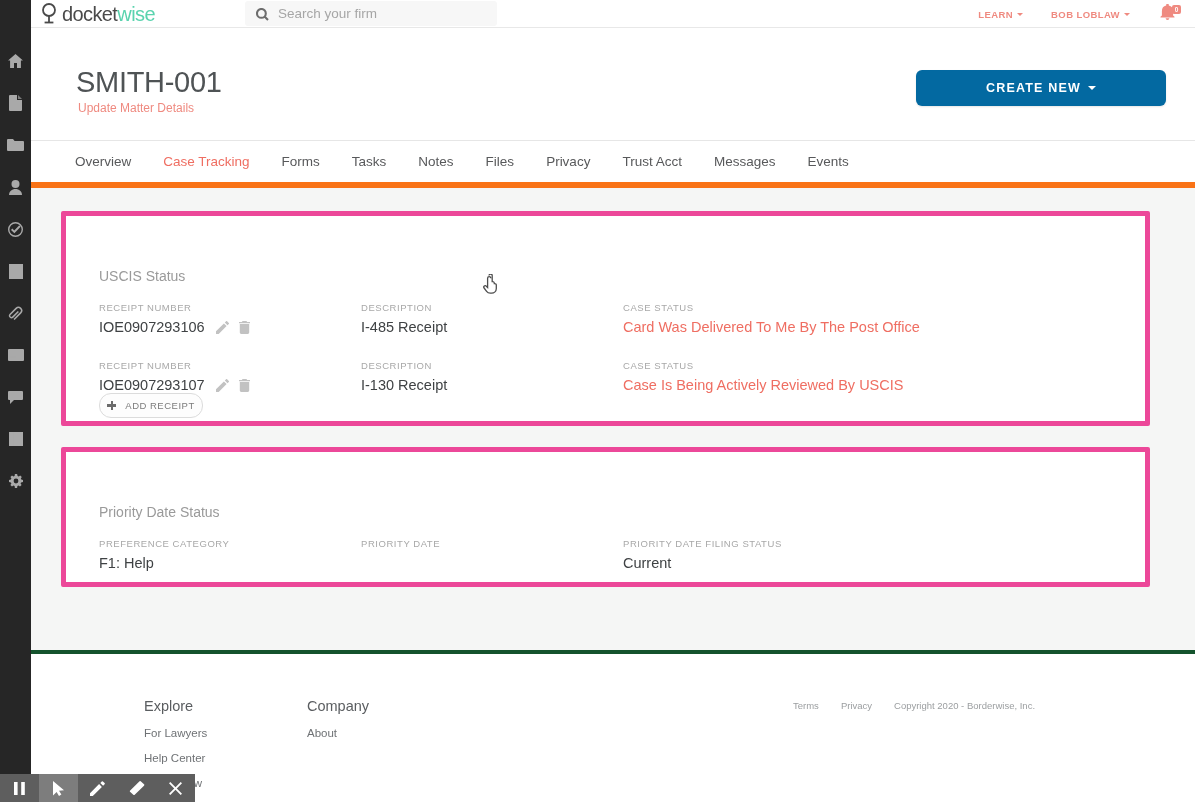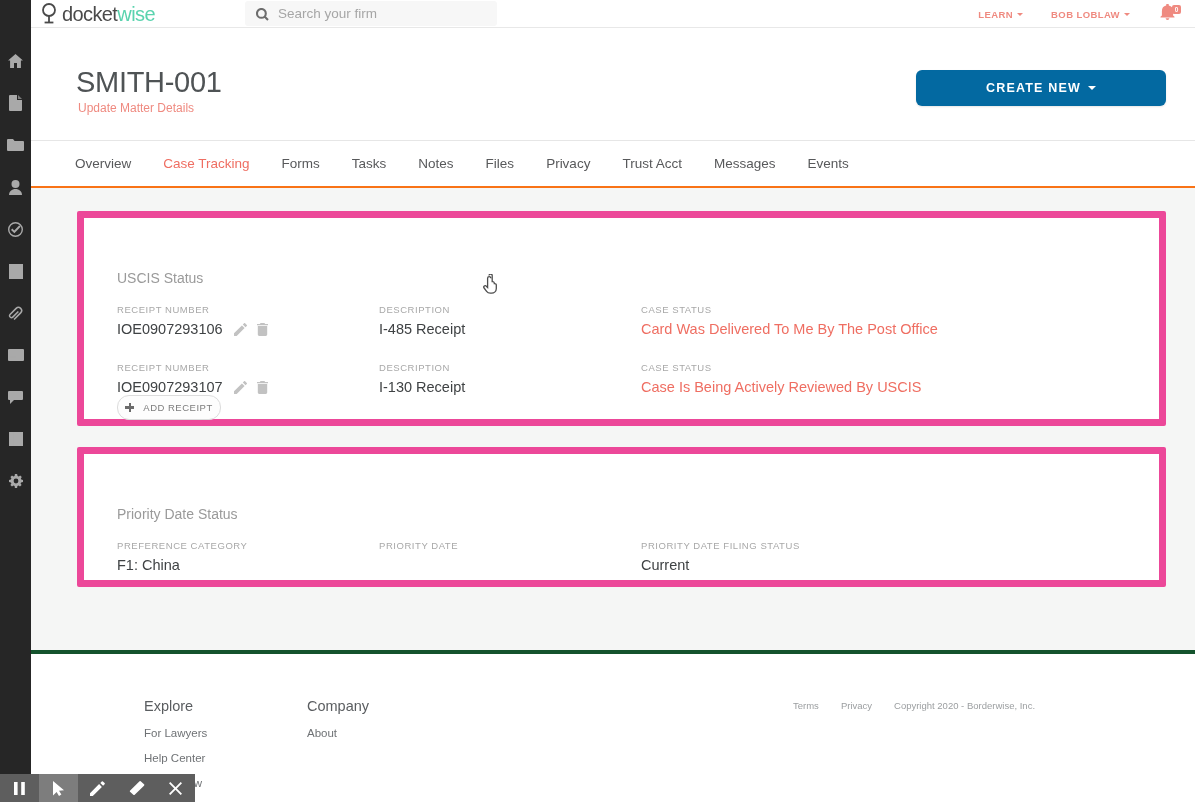--- a/index.html
+++ b/index.html
@@ -129,43 +129,43 @@
     border-right: 4px solid transparent;
     border-top: 4.5px solid #ffffff;
     margin-left: 7px; vertical-align: middle;
   }
 
   
   .tabsbar {
     position: absolute; left: 31px; top: 141px;
     width: 1164px; height: 47px;
     background: #ffffff;
-    border-bottom: 2px solid #f97316;
+    border-bottom: 6px solid #f97316;
     display: flex; align-items: center;
     padding-left: 44px;
   }
   .tab {
     font-size: 13.5px; color: #58595b;
     padding: 0 20px 0 0;
     margin-right: 12px;
     cursor: pointer; white-space: nowrap;
   }
   .tab.active { color: #ef6e62; }
 
   
   .main {
     position: absolute; left: 31px; top: 188px;
     width: 1164px; height: 462px;
     background: #f5f6f5;
   }
   .card {
-    position: absolute; left: 46px;
+    position: absolute; left: 30px;
     width: 1089px;
     background: #ffffff;
-    border: 7px solid #ec4899;
+    border: 5px solid #ec4899;
     border-radius: 2px;
   }
   .card-uscis { top: 23px; height: 215px; }
   .card-prio  { top: 259px; height: 140px; }
 
   .card-title {
     position: absolute; left: 33px; top: 52px;
     font-size: 14px; color: #9a9a9a; font-weight: 400;
   }
   .field-label {
@@ -447,21 +447,21 @@
       <i class="plus-g"></i>
       <span>ADD RECEIPT</span>
     </div>
   </div>
 
   <div class="card card-prio">
     <div class="card-title">Priority Date Status</div>
     <div class="row-fields" style="left:33px; top:86px;">
       <div class="col-a">
         <div class="field-label">PREFERENCE CATEGORY</div>
-        <div class="field-value">F1: China</div>
+        <div class="field-value">F1: Help</div>
       </div>
       <div class="col-b">
         <div class="field-label">PRIORITY DATE</div>
       </div>
       <div class="col-c">
         <div class="field-label">PRIORITY DATE FILING STATUS</div>
         <div class="field-value">Current</div>
       </div>
     </div>
   </div>

